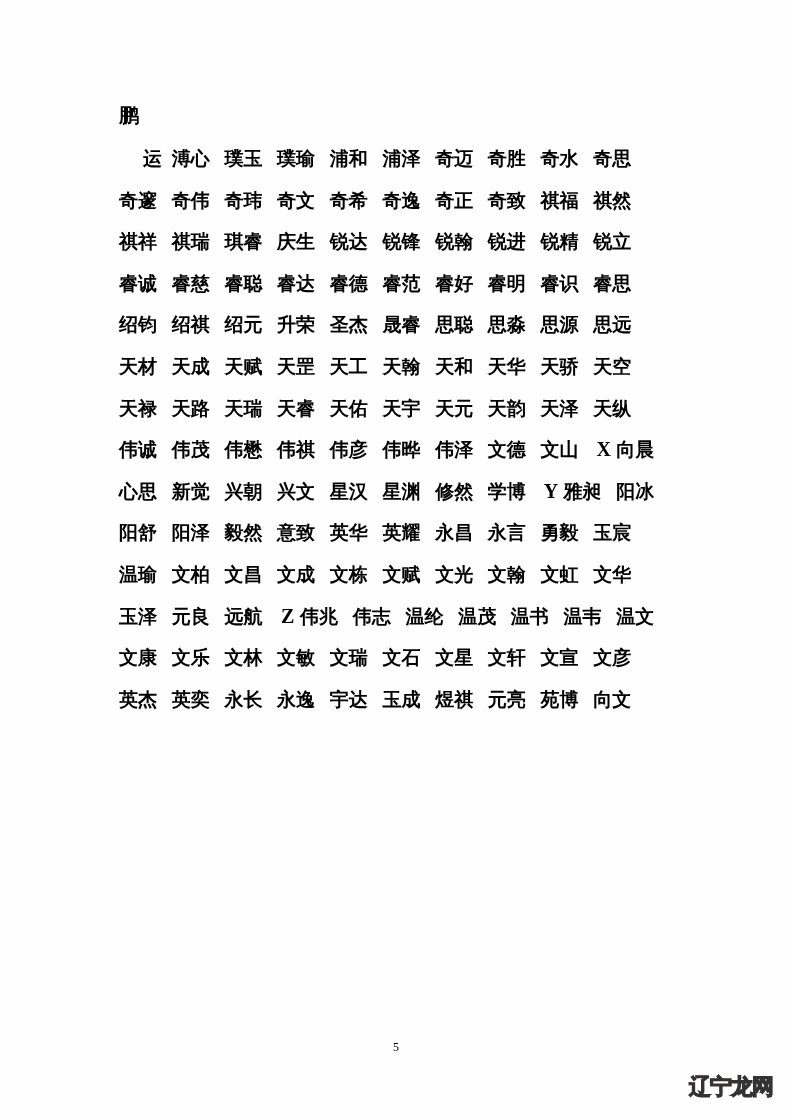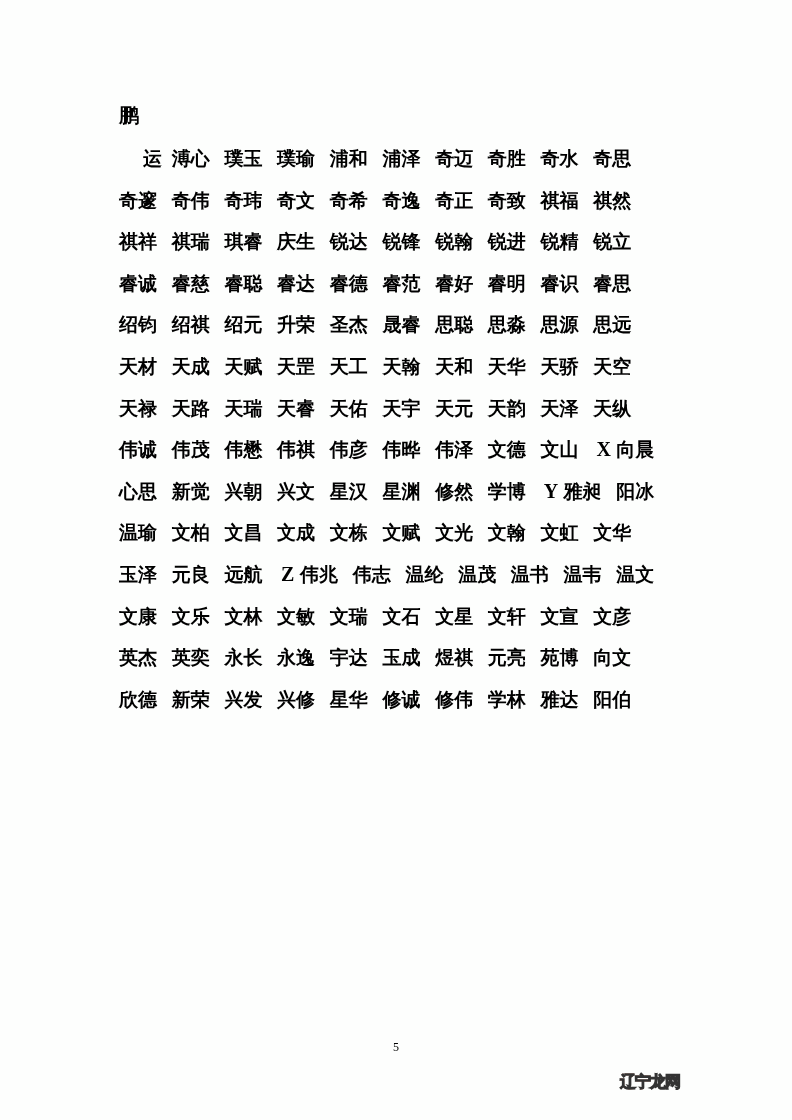--- a/index.html
+++ b/index.html
@@ -6,22 +6,22 @@
   body { width: 792px; height: 1120px; position: relative; overflow: hidden;
          font-family: "DejaVu Serif", "Liberation Serif", serif; color: #000; }
   .page { position: absolute; left: 0; top: 0; width: 792px; height: 1120px; }
   .heading { position: absolute; left: 119px; top: 103px; font-size: 20px; font-weight: bold; line-height: 24px; }
   .grid { position: absolute; left: 119px; top: 146px; width: 560px; }
   .row { height: 41.6px; display: flex; }
   .cell { width: 52.7px; flex: none; font-size: 19px; font-weight: bold; line-height: 24px; white-space: nowrap; letter-spacing: 0; }
   .cell.latin { font-family: "Liberation Serif", serif; font-weight: bold; text-align: center; width: 33px; margin-left: -6px; margin-right: -4px; font-size: 20px; }
   .cell.indent { padding-left: 24px; width: 28.7px; }
   .page-number { position: absolute; left: 393px; top: 1040px; font-family: "Liberation Serif", serif; font-size: 12px; }
-  .watermark { position: absolute; left: 620px; top: 1072px; font-family: "DejaVu Sans", sans-serif;
-               font-size: 16px; font-weight: bold; letter-spacing: -1px; }
+  .watermark { position: absolute; left: 689px; top: 1072px; font-family: "DejaVu Sans", sans-serif;
+               font-size: 22px; font-weight: bold; letter-spacing: -1px; }
   .wm-a { color: #e8420f; -webkit-text-stroke: 1px #333; }
   .wm-b { color: #ffffff; -webkit-text-stroke: 1.2px #333; }
 </style>
 </head>
 <body>
 
 <div class="page">
   <div class="heading">鹏</div>
   <div class="grid" id="name-grid">
       <div class="row">
@@ -128,20 +128,32 @@
         <span class="cell">兴文</span>
         <span class="cell">星汉</span>
         <span class="cell">星渊</span>
         <span class="cell">修然</span>
         <span class="cell">学博</span>
         <span class="cell latin">Y</span>
         <span class="cell">雅昶</span>
         <span class="cell">阳冰</span>
       </div>
       <div class="row">
+        <span class="cell">阳舒</span>
+        <span class="cell">阳泽</span>
+        <span class="cell">毅然</span>
+        <span class="cell">意致</span>
+        <span class="cell">英华</span>
+        <span class="cell">英耀</span>
+        <span class="cell">永昌</span>
+        <span class="cell">永言</span>
+        <span class="cell">勇毅</span>
+        <span class="cell">玉宸</span>
+      </div>
+      <div class="row">
         <span class="cell">温瑜</span>
         <span class="cell">文柏</span>
         <span class="cell">文昌</span>
         <span class="cell">文成</span>
         <span class="cell">文栋</span>
         <span class="cell">文赋</span>
         <span class="cell">文光</span>
         <span class="cell">文翰</span>
         <span class="cell">文虹</span>
         <span class="cell">文华</span>
@@ -176,30 +188,18 @@
         <span class="cell">英奕</span>
         <span class="cell">永长</span>
         <span class="cell">永逸</span>
         <span class="cell">宇达</span>
         <span class="cell">玉成</span>
         <span class="cell">煜祺</span>
         <span class="cell">元亮</span>
         <span class="cell">苑博</span>
         <span class="cell">向文</span>
       </div>
-      <div class="row">
-        <span class="cell">欣德</span>
-        <span class="cell">新荣</span>
-        <span class="cell">兴发</span>
-        <span class="cell">兴修</span>
-        <span class="cell">星华</span>
-        <span class="cell">修诚</span>
-        <span class="cell">修伟</span>
-        <span class="cell">学林</span>
-        <span class="cell">雅达</span>
-        <span class="cell">阳伯</span>
-      </div>
     </div>
   <div class="page-number">5</div>
   <div class="watermark">
     <span class="wm-a">辽宁</span><span class="wm-b">龙网</span>
   </div>
 </div>
 
 </body></html>

